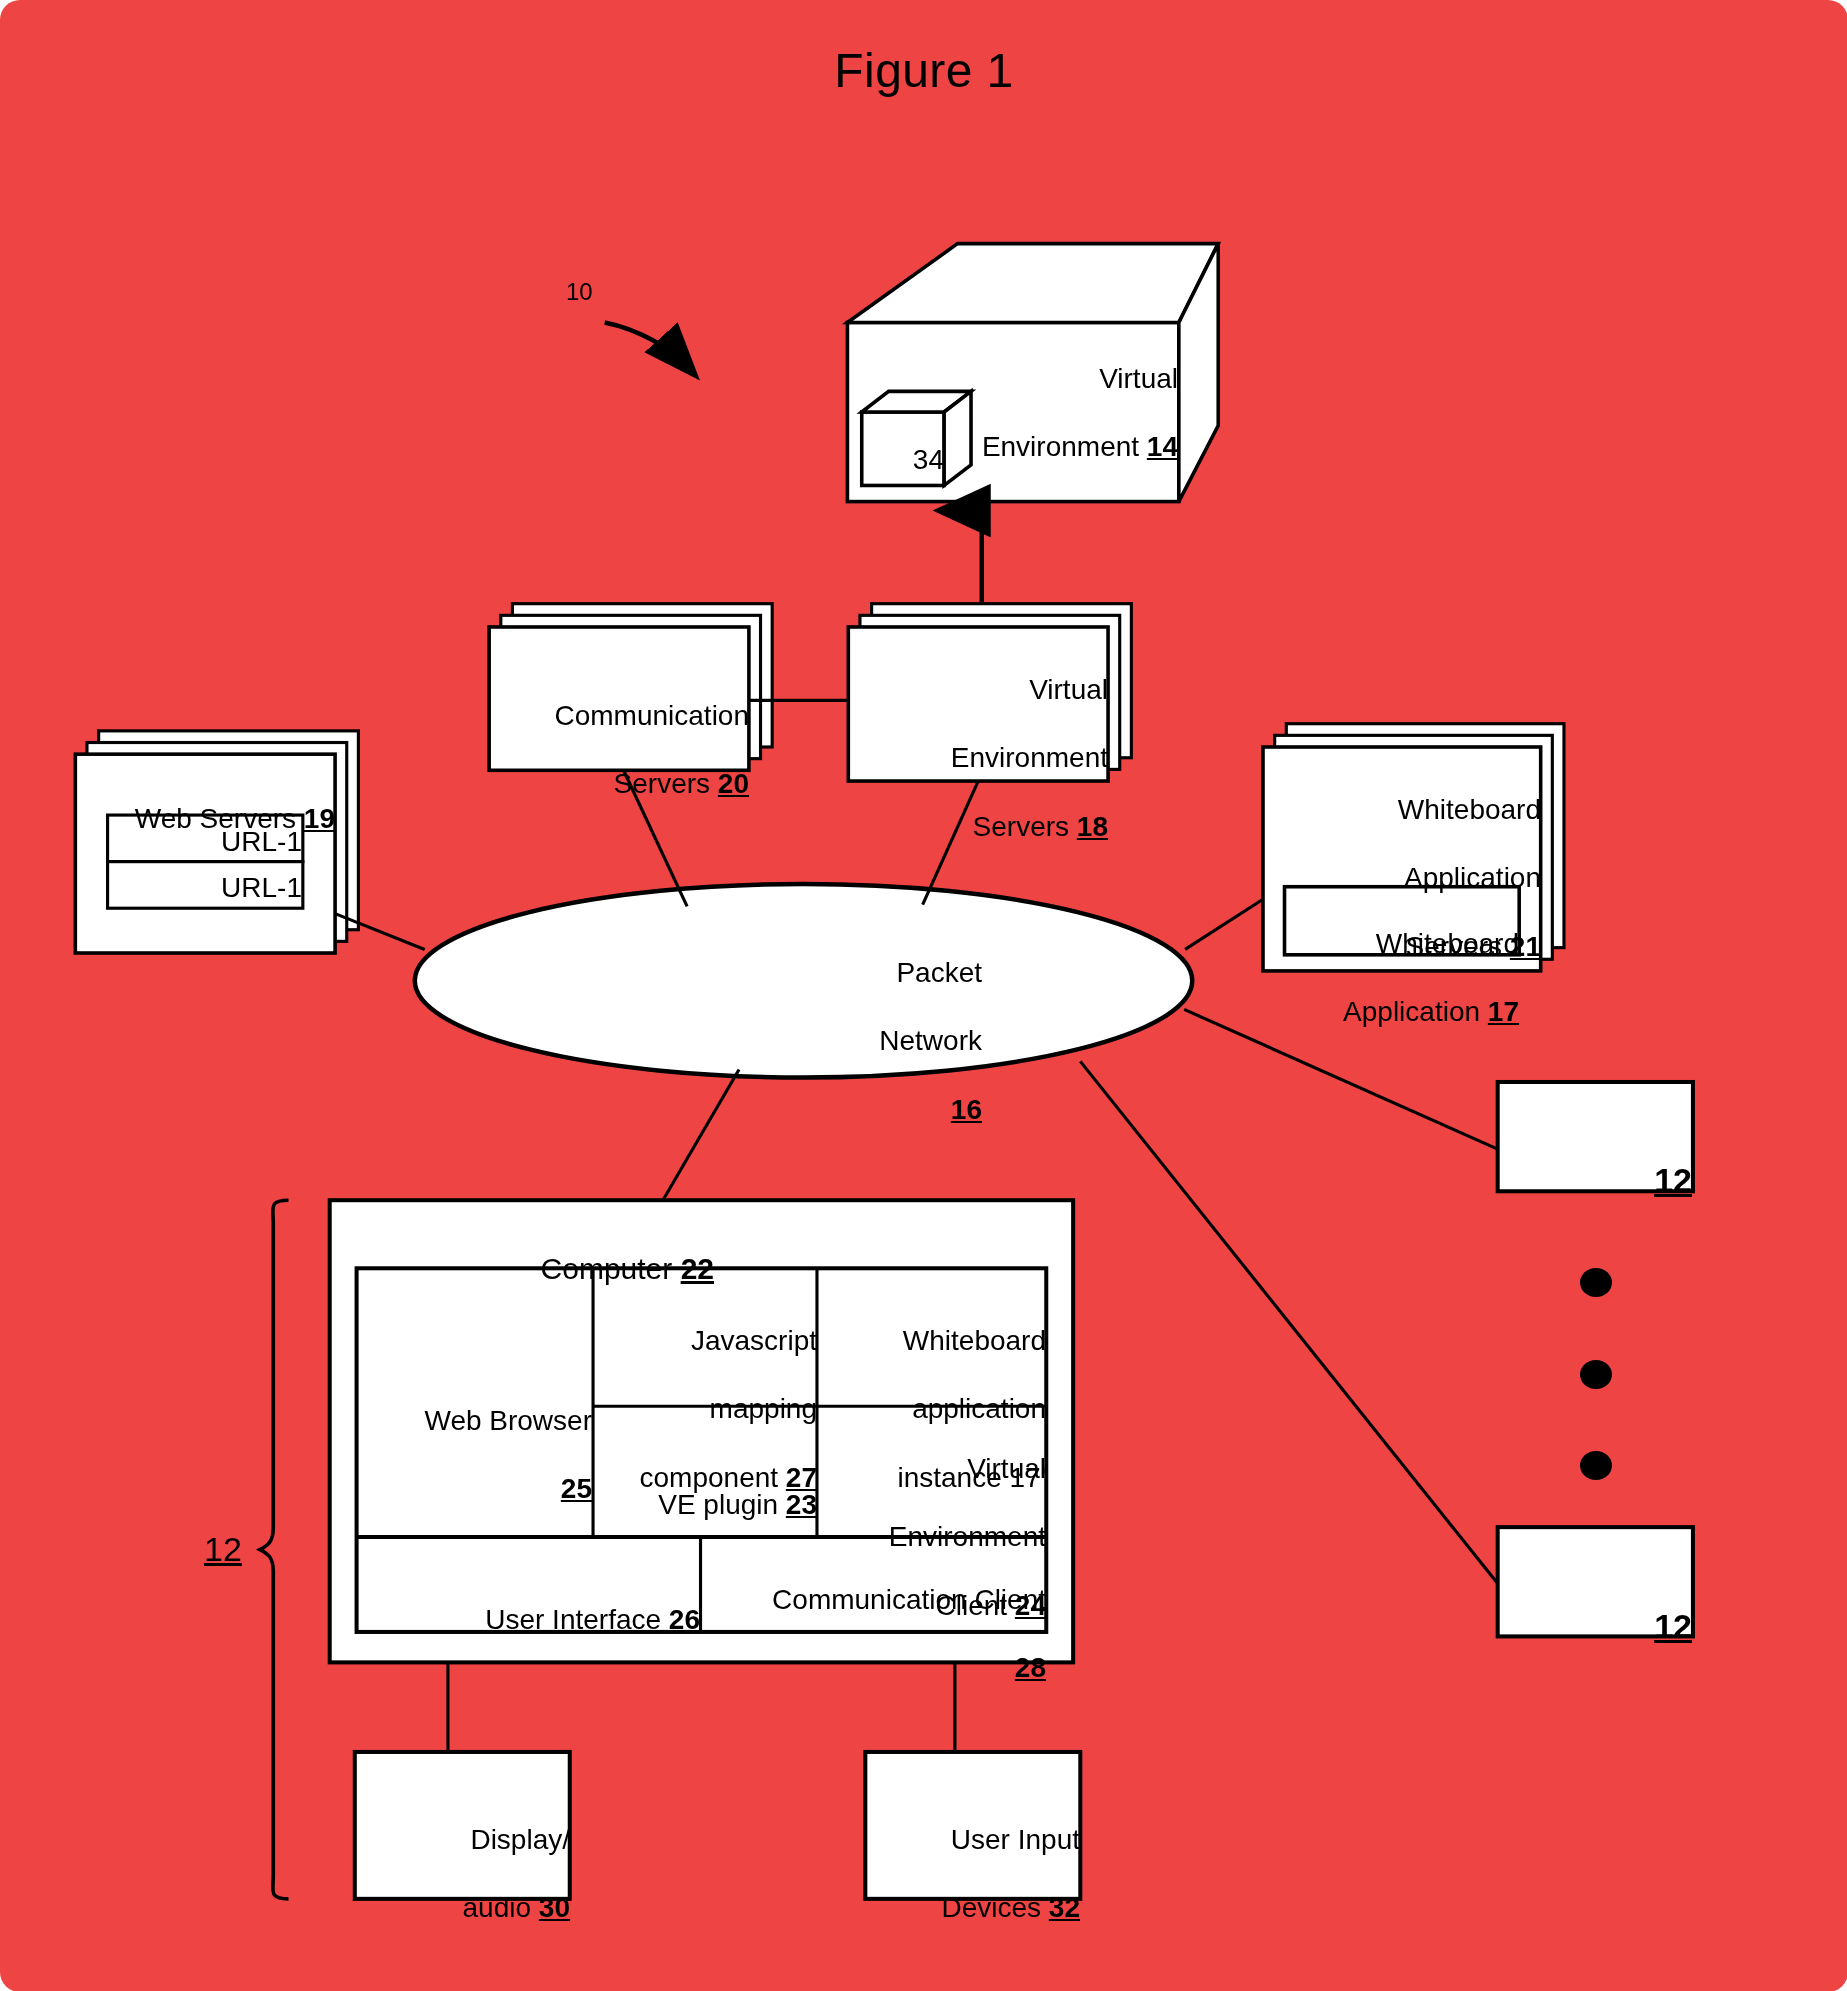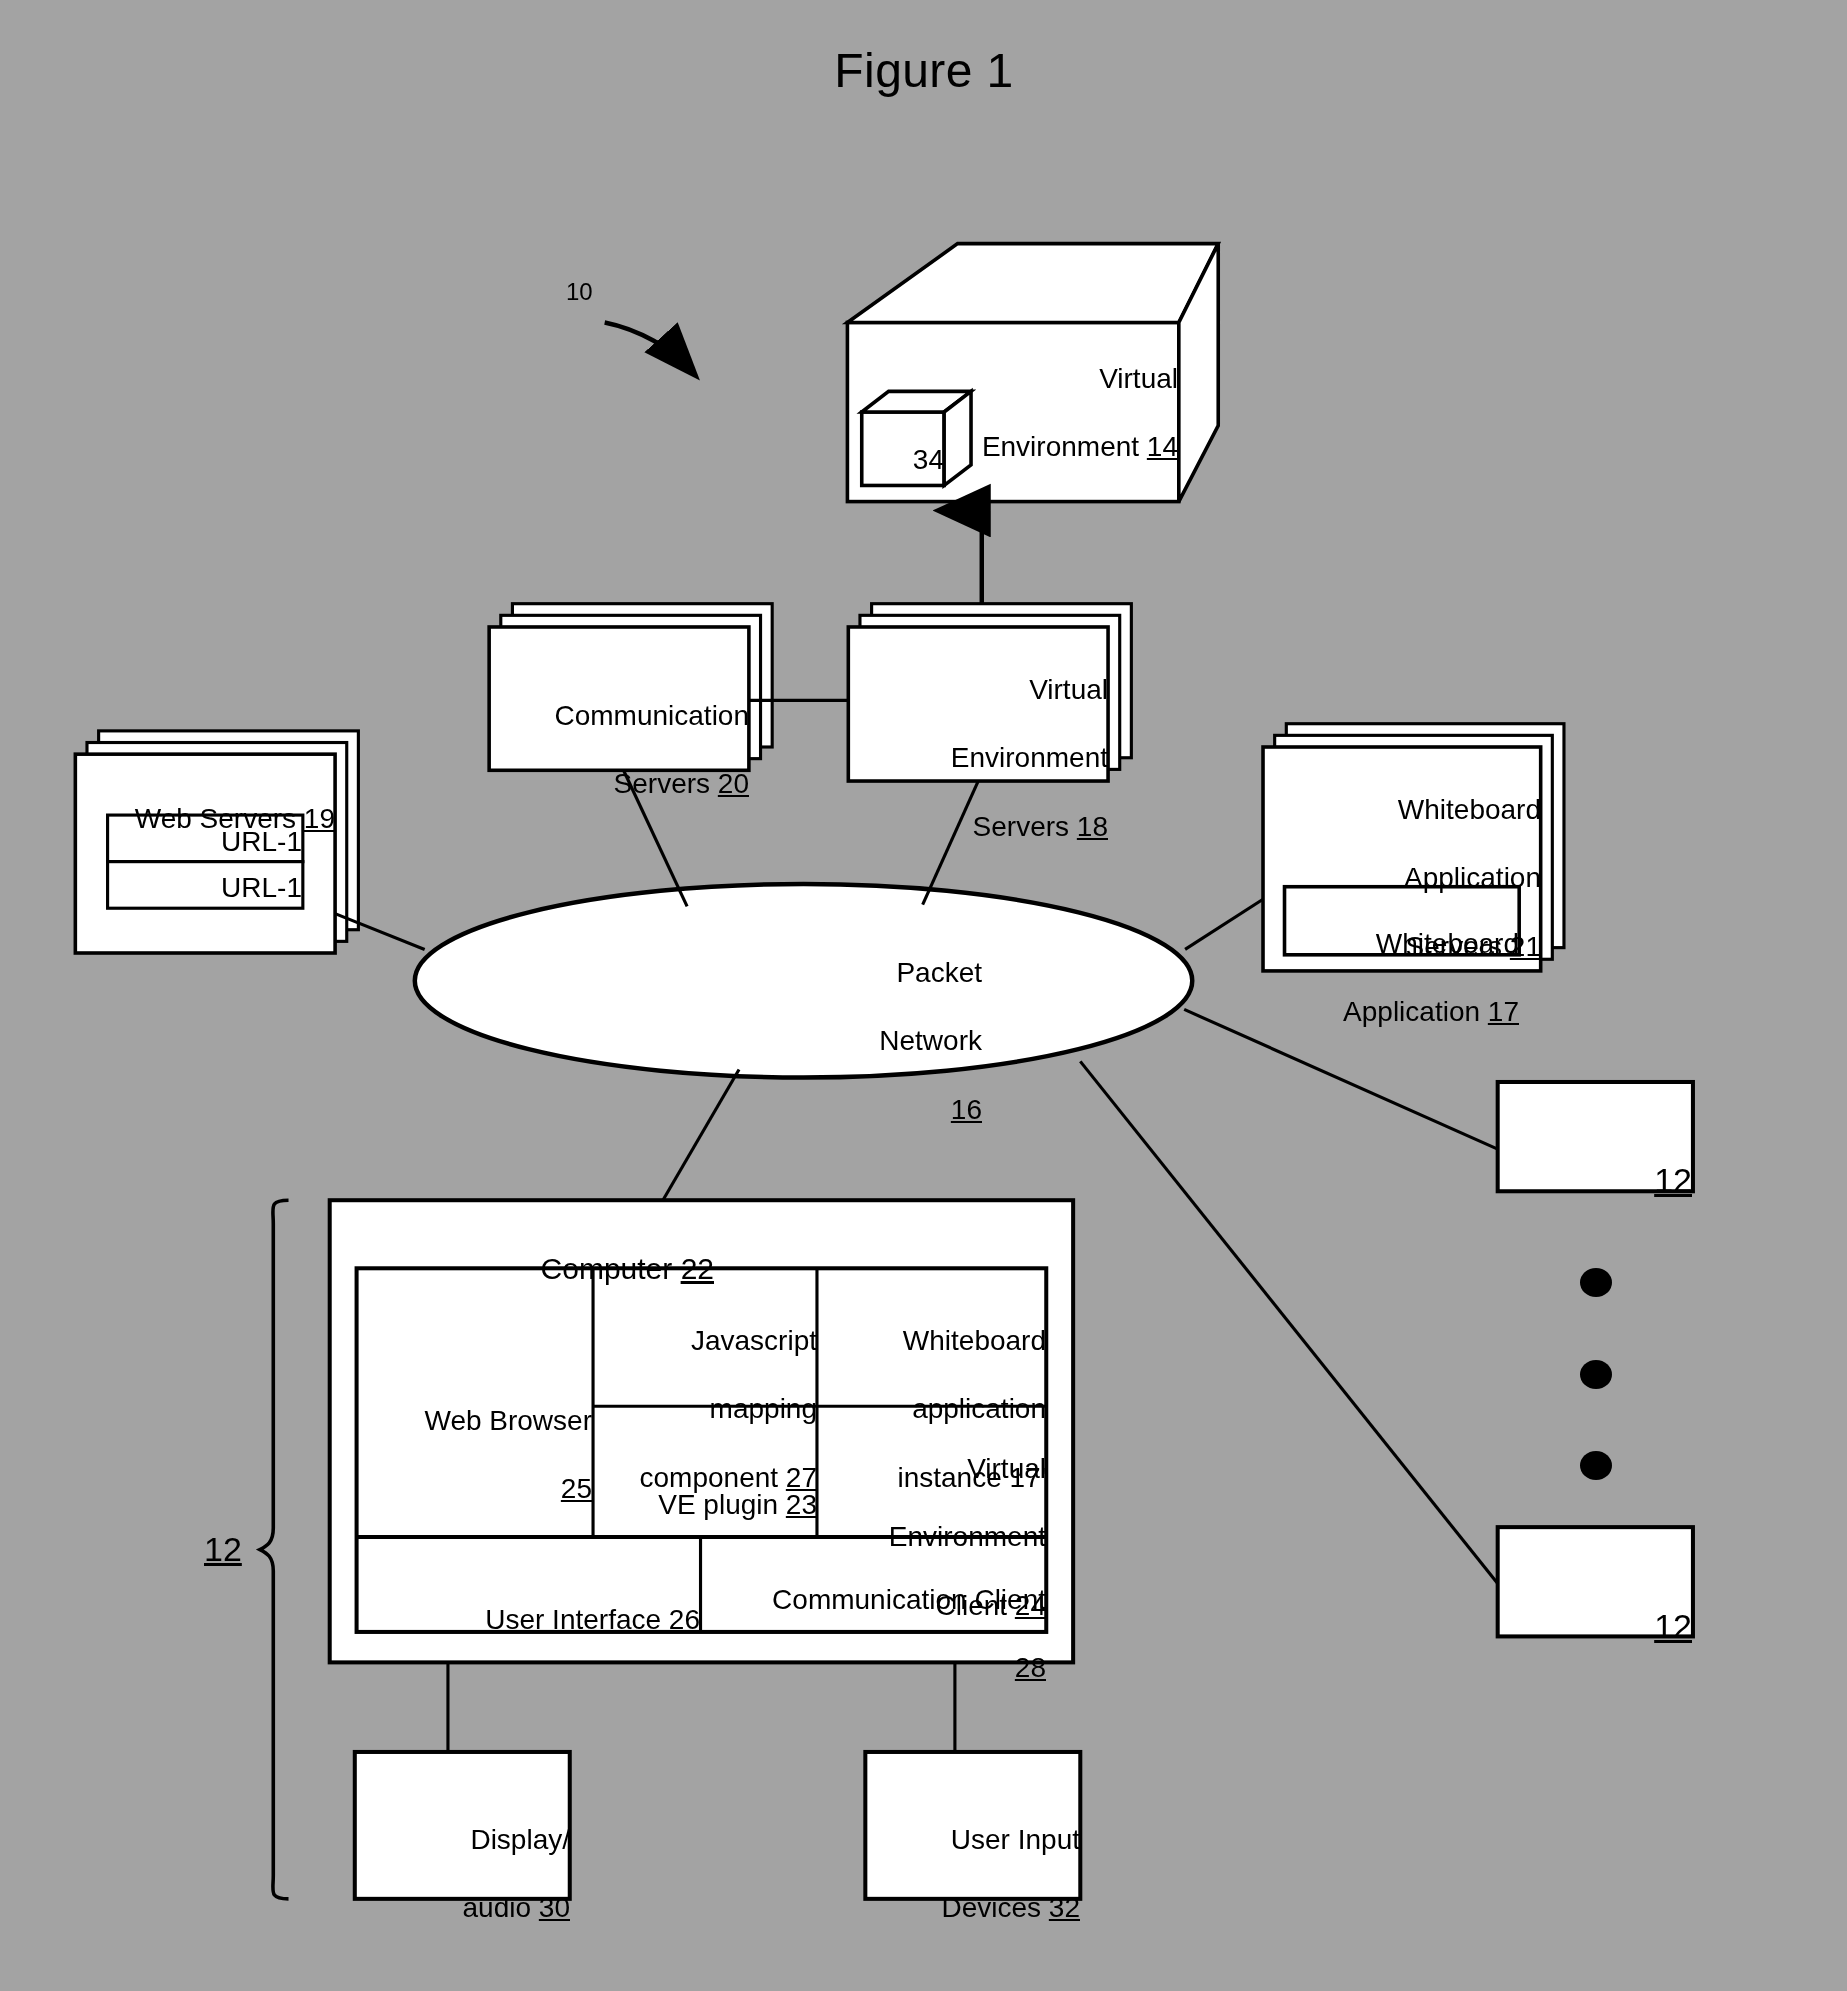--- a/index.html
+++ b/index.html
@@ -8,22 +8,23 @@
     background: #ffffff;
   }
   body {
     font-family: "Liberation Sans", sans-serif;
     color: #000000;
   }
   #page {
     position: relative;
     width: 1848px;
     height: 1992px;
-    background: #a3a3a3;
+    background: #ef4444;
     overflow: hidden;
+    border-radius: 20px;
   }
   .fig-title {
     position: absolute;
     left: 0;
     top: 43px;
     width: 100%;
     text-align: center;
     font-size: 48px;
     letter-spacing: 0.4px;
   }
@@ -35,21 +36,21 @@
     height: 1992px;
     pointer-events: none;
   }
   .lbl {
     position: absolute;
     text-align: right;
     font-size: 28px;
     line-height: 1.22;
     white-space: pre-line;
   }
-  .lbl u { text-decoration: underline; }
+  .lbl u { text-decoration: underline; font-weight: bold; }
   .ref-10 {
     position: absolute;
     font-size: 24px;
     left: 566px;
     top: 278px;
   }
   .num-12-left {
     position: absolute;
     font-size: 34px;
     left: 204px;

